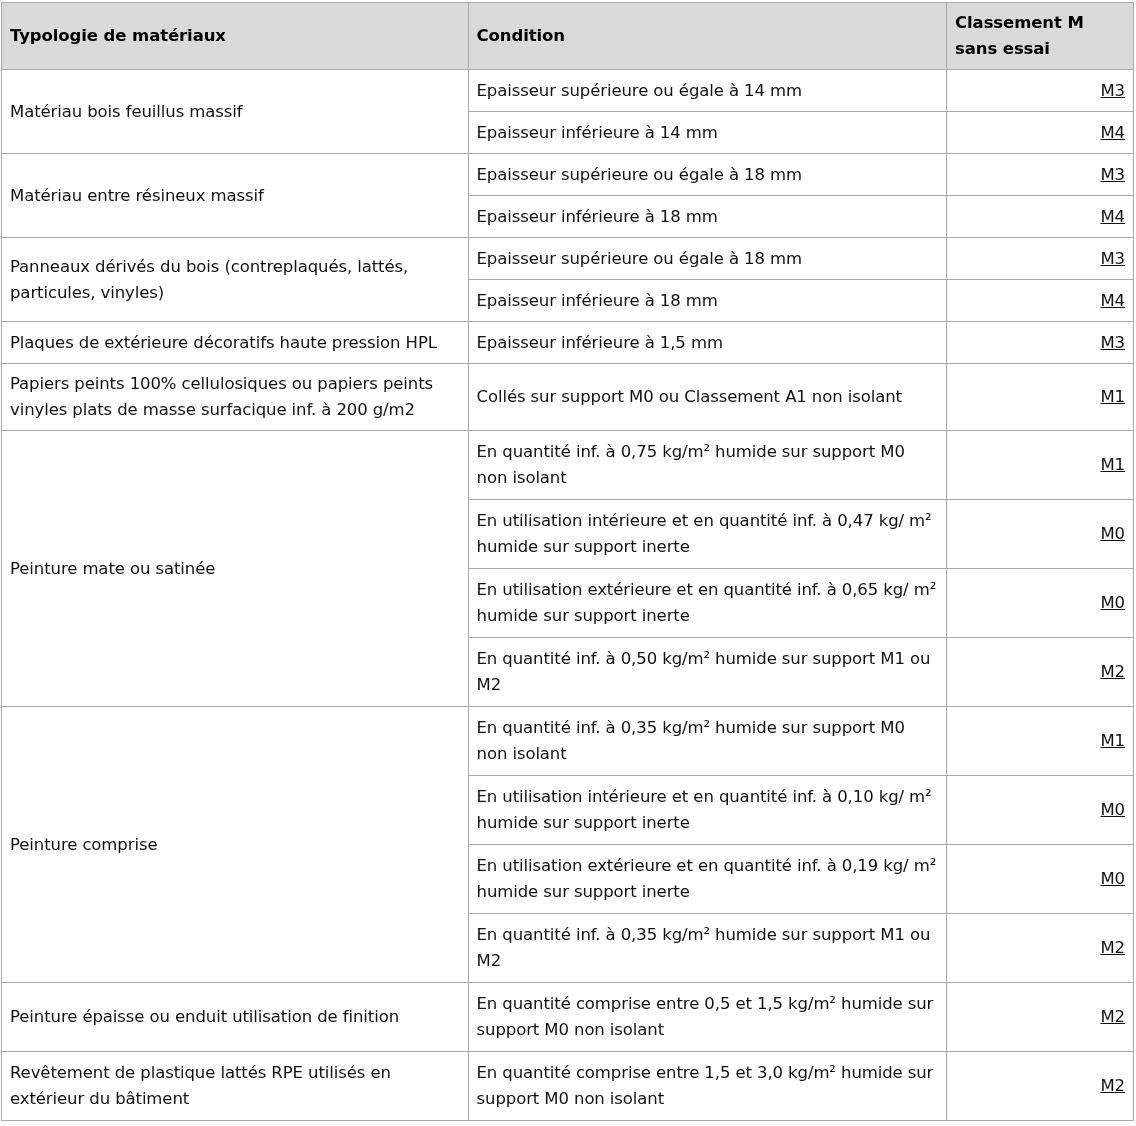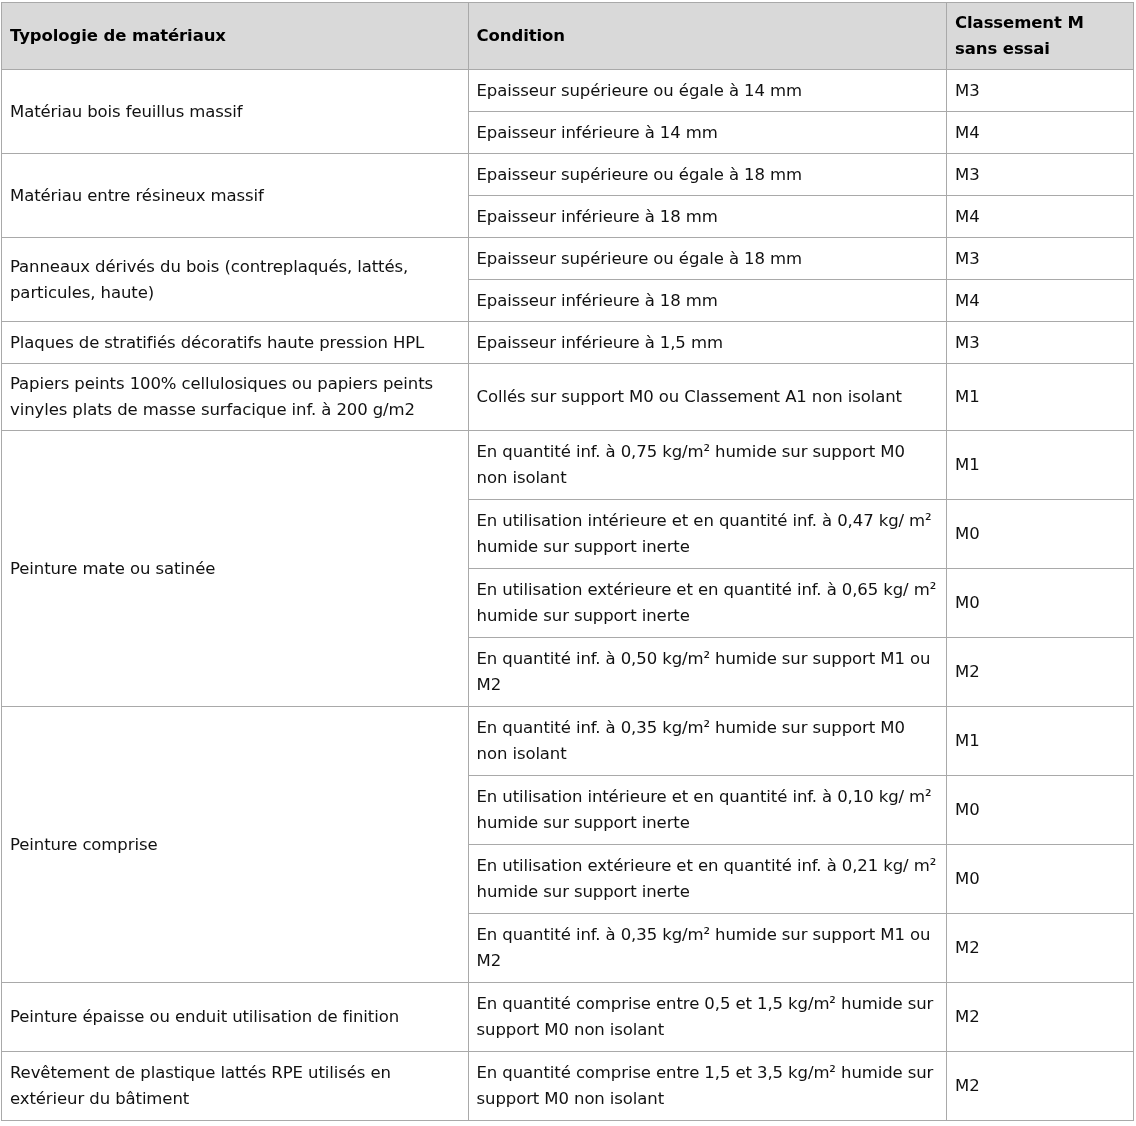--- a/index.html
+++ b/index.html
@@ -23,21 +23,21 @@
     line-height: 26px;
     text-align: left;
   }
   th {
     background: #d9d9d9;
     font-weight: bold;
     height: 66px;
     font-size: 16.5px;
     color: #000;
   }
-  td.val { text-align: left; }
+  td.val { text-align: right; text-decoration: underline; }
   tr.h1 td { height: 41px; }
   tr.h2 td { height: 41px; }
   tr.h3 td { height: 66px; }
   tr.h4 td { height: 68px; }
 </style>
 </head>
 <body>
 
 <table>
   <colgroup>
@@ -68,31 +68,31 @@
       <td rowspan="2">Matériau entre résineux massif</td>
       <td>Epaisseur supérieure ou égale à 18 mm</td>
       <td class="val">M3</td>
     </tr>
     <tr class="h2">
       <td>Epaisseur inférieure à 18 mm</td>
       <td class="val">M4</td>
     </tr>
 
     <tr class="h2">
-      <td rowspan="2">Panneaux dérivés du bois (contreplaqués, lattés, particules, haute)</td>
+      <td rowspan="2">Panneaux dérivés du bois (contreplaqués, lattés, particules, vinyles)</td>
       <td>Epaisseur supérieure ou égale à 18 mm</td>
       <td class="val">M3</td>
     </tr>
     <tr class="h2">
       <td>Epaisseur inférieure à 18 mm</td>
       <td class="val">M4</td>
     </tr>
 
     <tr class="h1">
-      <td>Plaques de stratifiés décoratifs haute pression HPL</td>
+      <td>Plaques de extérieure décoratifs haute pression HPL</td>
       <td>Epaisseur inférieure à 1,5 mm</td>
       <td class="val">M3</td>
     </tr>
 
     <tr class="h3">
       <td>Papiers peints 100% cellulosiques ou papiers peints vinyles plats de masse surfacique inf. à 200 g/m2</td>
       <td>Collés sur support M0 ou Classement A1 non isolant</td>
       <td class="val">M1</td>
     </tr>
 
@@ -117,33 +117,33 @@
     <tr class="h4">
       <td rowspan="4">Peinture comprise</td>
       <td>En quantité inf. à 0,35 kg/m² humide sur support M0 non isolant</td>
       <td class="val">M1</td>
     </tr>
     <tr class="h4">
       <td>En utilisation intérieure et en quantité inf. à 0,10 kg/ m² humide sur support inerte</td>
       <td class="val">M0</td>
     </tr>
     <tr class="h4">
-      <td>En utilisation extérieure et en quantité inf. à 0,21 kg/ m² humide sur support inerte</td>
+      <td>En utilisation extérieure et en quantité inf. à 0,19 kg/ m² humide sur support inerte</td>
       <td class="val">M0</td>
     </tr>
     <tr class="h4">
       <td>En quantité inf. à 0,35 kg/m² humide sur support M1 ou M2</td>
       <td class="val">M2</td>
     </tr>
 
     <tr class="h4">
       <td>Peinture épaisse ou enduit utilisation de finition</td>
       <td>En quantité comprise entre 0,5 et 1,5 kg/m² humide sur support M0 non isolant</td>
       <td class="val">M2</td>
     </tr>
 
     <tr class="h4">
       <td>Revêtement de plastique lattés RPE utilisés en extérieur du bâtiment</td>
-      <td>En quantité comprise entre 1,5 et 3,5 kg/m² humide sur support M0 non isolant</td>
+      <td>En quantité comprise entre 1,5 et 3,0 kg/m² humide sur support M0 non isolant</td>
       <td class="val">M2</td>
     </tr>
   </tbody>
 </table>
 
 </body></html>

